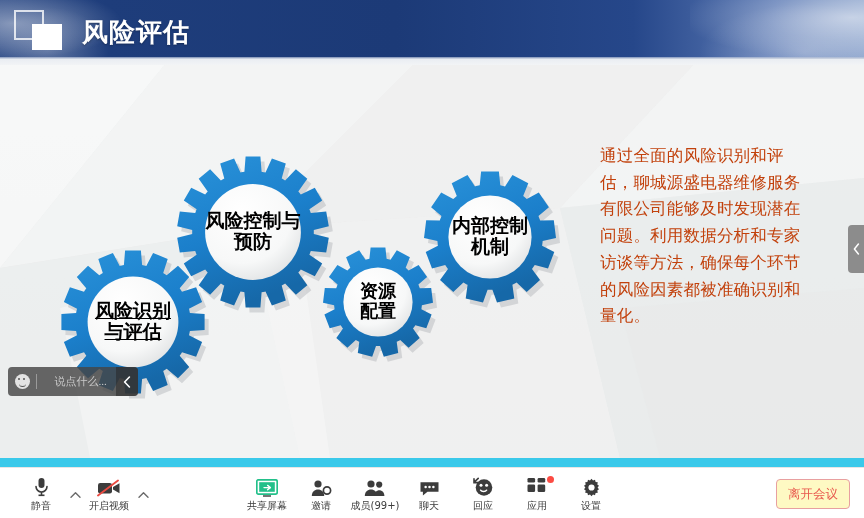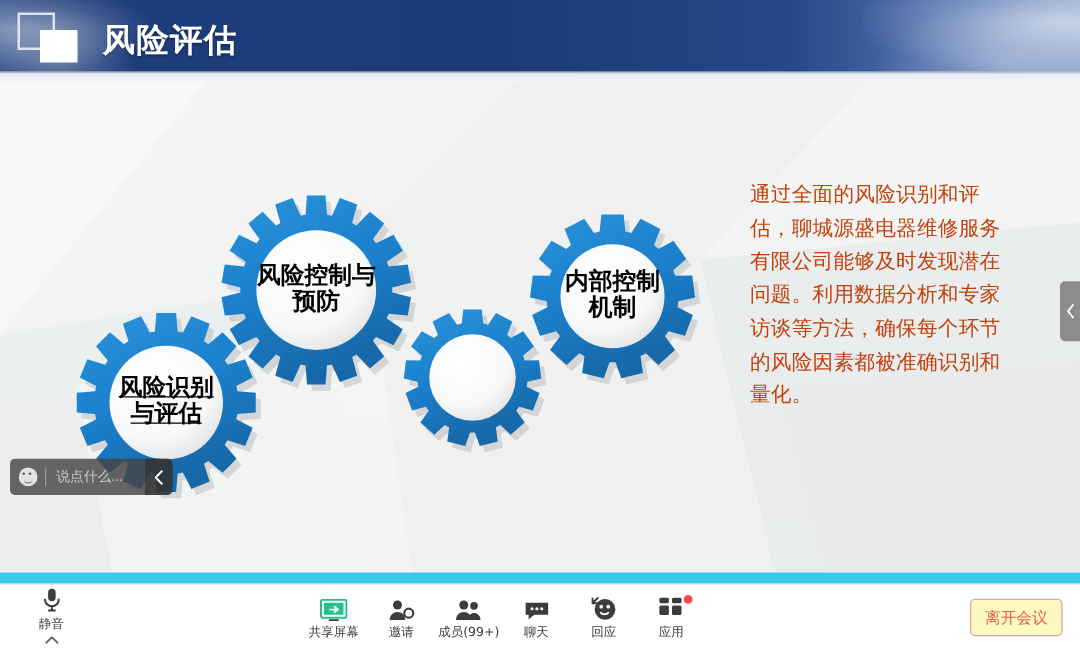--- a/index.html
+++ b/index.html
@@ -49,21 +49,21 @@
   .chatbar{position:absolute;left:8px;top:367px;width:130px;height:29px;border-radius:4px;
     background:rgba(70,70,70,.82);display:flex;align-items:center;}
   .chat-emoji{width:28px;display:flex;align-items:center;justify-content:center;}
   .chat-emoji .face{width:15px;height:15px;border-radius:50%;background:#e3e3e3;position:relative;}
   .chat-emoji .face:before{content:"";position:absolute;left:3.5px;top:4px;width:2px;height:2px;border-radius:50%;background:#555;
     box-shadow:5px 0 0 #555;}
   .chat-emoji .face:after{content:"";position:absolute;left:4px;top:8.5px;width:7px;height:3px;
     border-bottom:1.6px solid #555;border-radius:0 0 6px 6px;}
   .chat-sep{width:1px;height:15px;background:rgba(255,255,255,.35);}
   .chat-ph{flex:1;padding-left:8px;color:#c9c9c9;font-size:11px;white-space:nowrap;overflow:hidden;
-    font-family:Liberation Sans, sans-serif;}
+    font-family:Liberation Serif, serif;text-align:center;}
   .chat-collapse{width:22px;height:29px;display:flex;align-items:center;justify-content:center;
     background:rgba(40,40,40,.55);border-radius:0 4px 4px 0;}
 
   
   .edge-tab{position:absolute;right:0;top:225px;width:16px;height:48px;border-radius:4px 0 0 4px;
     background:#8c8c8c;display:flex;align-items:center;justify-content:center;}
 
   
   .cyan{position:absolute;left:0;top:458px;width:864px;height:9px;background:#3ac9ea;}
   .toolbar{position:absolute;left:0;top:467px;width:864px;height:51px;background:#ffffff;
@@ -138,20 +138,24 @@
           </g>
         </svg>
       <div class="glabel" id="gl0" style="left: 61px; width: 144px; font-size: 19px; top: 241.58px; text-decoration: underline;">
           <div>风险识别</div>
           <div>与评估</div>
         </div>
       <div class="glabel" id="gl1" style="left: 177px; width: 152px; font-size: 19px; top: 151.58px;">
           <div>风险控制与</div>
           <div>预防</div>
         </div>
+      <div class="glabel" id="gl2" style="left: 323px; width: 110px; font-size: 18px; top: 222.76px;">
+          <div>资源</div>
+          <div>配置</div>
+        </div>
       <div class="glabel" id="gl3" style="left: 424px; width: 132px; font-size: 19px; top: 156.58px;">
           <div>内部控制</div>
           <div>机制</div>
         </div>
     </div>
 
     <div class="copy">通过全面的风险识别和评估，聊城源盛电器维修服务有限公司能够及时发现潜在问题。利用数据分析和专家访谈等方法，确保每个环节的风险因素都被准确识别和量化。</div>
 
     <div class="slide-header">
       <div class="sky-l"></div>
@@ -181,21 +185,21 @@
   </div>
 
   <div class="edge-tab">
     <svg width="7" height="12" viewBox="0 0 7 12">
       <path d="M5.4 1 L1.4 6 L5.4 11" stroke="#ffffff" stroke-width="1.5" fill="none" stroke-linecap="round" stroke-linejoin="round"></path>
     </svg>
   </div>
 
   <div class="cyan"></div>
   <div class="toolbar">
-    <div class="tools" id="tools-left" style="left:14px;flex-direction:column;">
+    <div class="tools" id="tools-left" style="left:14px;">
         <div class="tool">
           <span class="ic">
             <svg width="17" height="20" viewBox="0 0 17 20">
               <rect x="5.5" y="1" width="6" height="10" rx="3" fill="#3c3c3c"></rect>
               <path d="M3 9.5a5.5 5.5 0 0 0 11 0" stroke="#3c3c3c" stroke-width="1.6" fill="none" stroke-linecap="round"></path>
               <line x1="8.5" y1="15" x2="8.5" y2="18" stroke="#3c3c3c" stroke-width="1.6"></line>
               <line x1="5.5" y1="18.3" x2="11.5" y2="18.3" stroke="#3c3c3c" stroke-width="1.6"></line>
             </svg>
           </span>
           <span class="lb">静音</span>
@@ -282,17 +286,26 @@
             <svg width="20" height="19" viewBox="0 0 20 19">
               <rect x="0.5" y="6.4" width="7.6" height="7.6" rx="1.3" fill="#3c3c3c"></rect>
               <rect x="10.6" y="6.4" width="7.6" height="7.6" rx="1.3" fill="#3c3c3c"></rect>
               <rect x="0.5" y="0" width="7.6" height="4.6" rx="1.3" fill="#3c3c3c"></rect>
               <rect x="10.6" y="0" width="7.6" height="4.6" rx="1.3" fill="#3c3c3c"></rect>
             </svg>
           </span>
           <span class="lb">应用</span>
           <span class="badge"></span>
         </div>
+        <div class="tool">
+          <span class="ic">
+            <svg width="19" height="19" viewBox="0 0 19 19">
+              <path d="M9.5 0.8 11 2.4 13 1.7 13.6 3.9 15.8 4.2 15.3 6.4 17 7.8 15.6 9.5 17 11.2 15.3 12.6 15.8 14.8 13.6 15.1 13 17.3 11 16.6 9.5 18.2 8 16.6 6 17.3 5.4 15.1 3.2 14.8 3.7 12.6 2 11.2 3.4 9.5 2 7.8 3.7 6.4 3.2 4.2 5.4 3.9 6 1.7 8 2.4 Z" fill="#3c3c3c"></path>
+              <circle cx="9.5" cy="9.5" r="3.1" fill="#fff"></circle>
+            </svg>
+          </span>
+          <span class="lb">设置</span>
+        </div>
       </div>
     <div class="leave">离开会议</div>
   </div>
 
 </div>
 
 </body></html>

